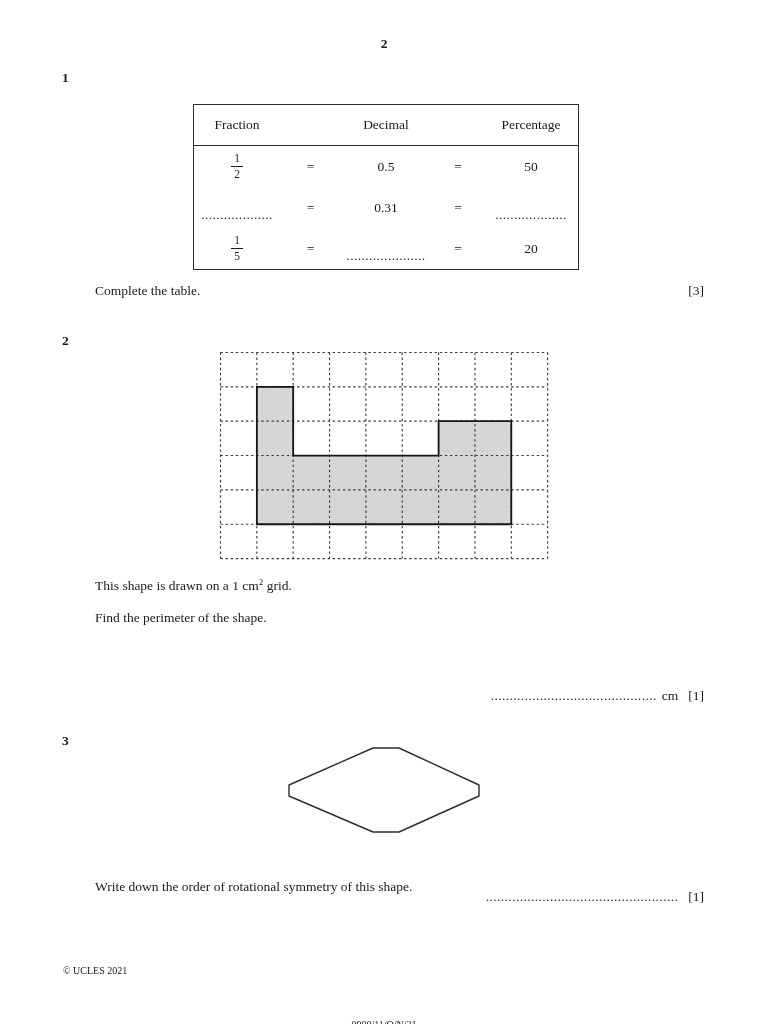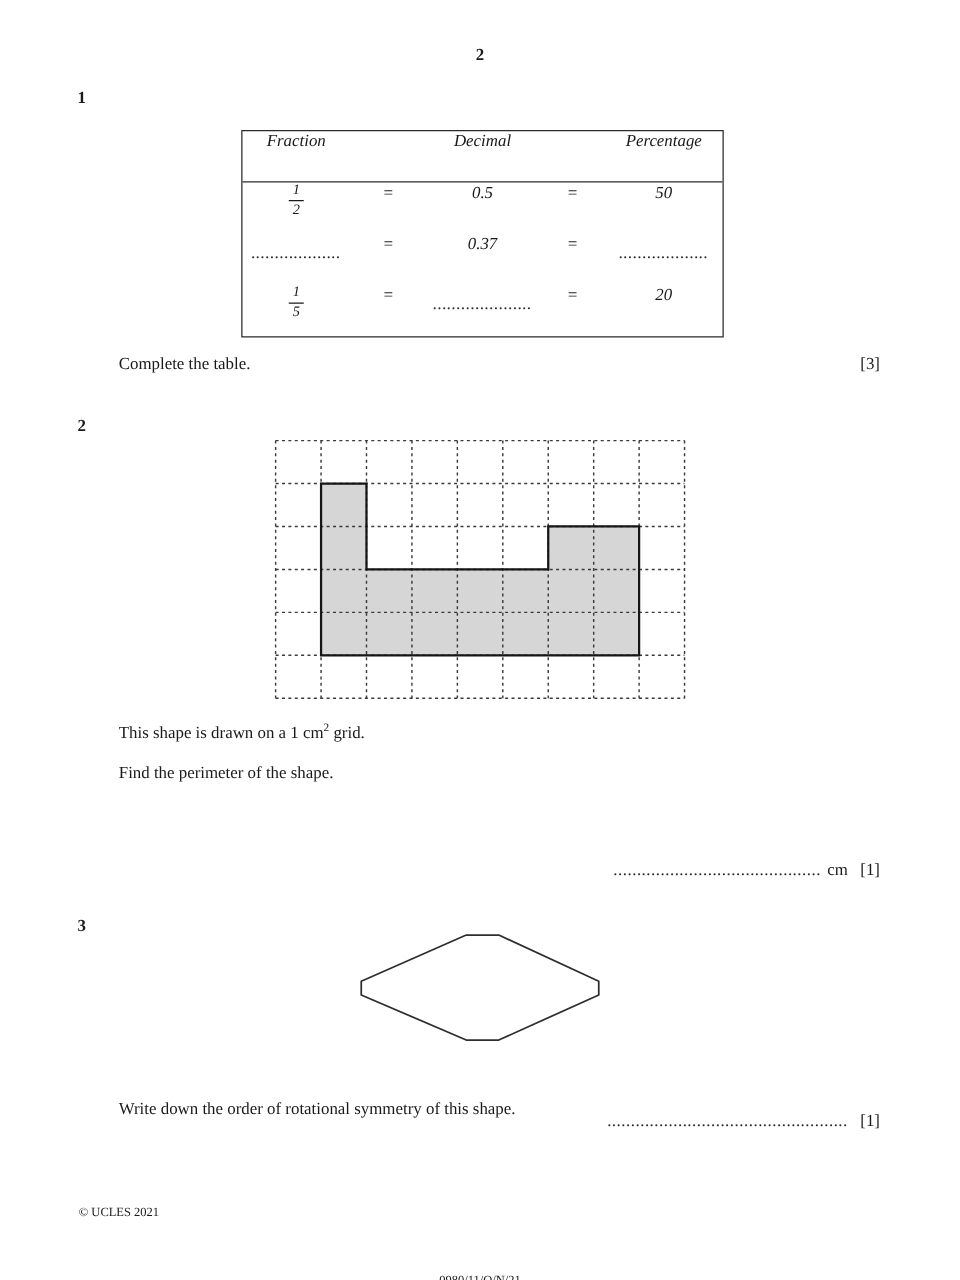--- a/index.html
+++ b/index.html
@@ -20,21 +20,21 @@
   .center-text { width: 100%; text-align: center; }
 
   
   .q1-table {
     position: absolute;
     left: 193px; top: 104px;
     width: 386px;
     border: 1.5px solid #2b2b2b;
     background: #fff;
   }
-  .t-row { display: flex; align-items: flex-start; height: 41px; font-style: italic; }
+  .t-row { display: flex; align-items: center; height: 41px; }
   .t-row.header { border-bottom: 1.5px solid #2b2b2b; }
   .col-frac { width: 86px; text-align: center; }
   .col-eq1  { width: 61px; text-align: center; }
   .col-dec  { width: 90px; text-align: center; }
   .col-eq2  { width: 54px; text-align: center; }
   .col-pct  { width: 92px; text-align: center; }
 
   .frac { display: inline-block; text-align: center; font-size: 11.5px; line-height: 1.15; vertical-align: middle; }
   .frac .fnum { display: block; border-bottom: 1px solid #1a1a1a; padding: 0 3px 1px 3px; }
   .frac .fden { display: block; padding-top: 1px; }
@@ -79,21 +79,21 @@
       <div class="col-dec">0.5</div>
       <div class="col-eq2">=</div>
       <div class="col-pct">50</div>
     </div>
 
     <div class="t-row">
       <div class="col-frac">
         <span class="dots cell-dots">...................</span>
       </div>
       <div class="col-eq1">=</div>
-      <div class="col-dec">0.37</div>
+      <div class="col-dec">0.31</div>
       <div class="col-eq2">=</div>
       <div class="col-pct">
         <span class="dots cell-dots">...................</span>
       </div>
     </div>
 
     <div class="t-row">
       <div class="col-frac">
         <span class="frac"><span class="fnum">1</span><span class="fden">5</span></span>
       </div>

